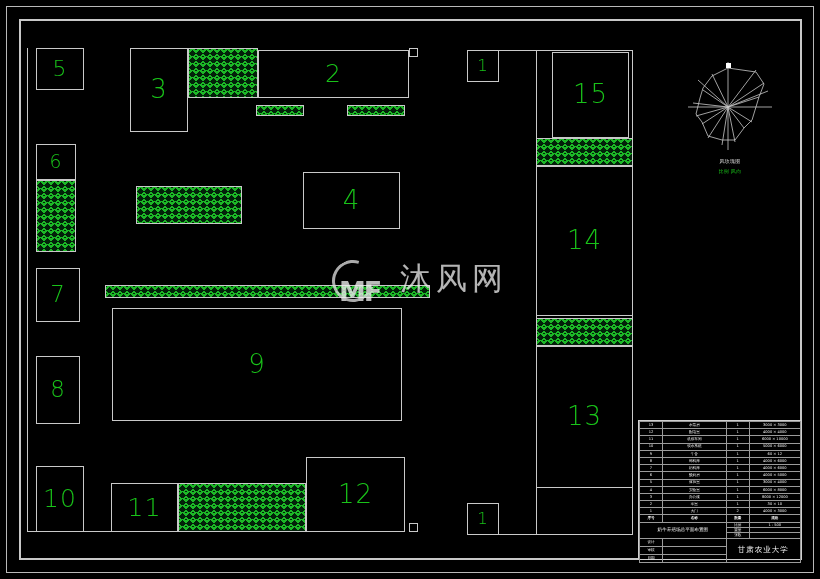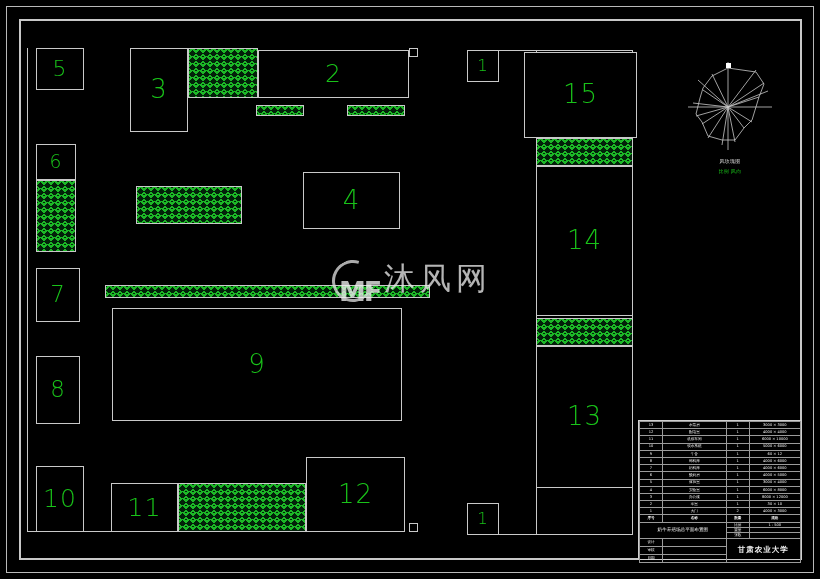--- a/index.html
+++ b/index.html
@@ -51,21 +51,21 @@
 
   
   #wm{position:absolute;left:330px;top:258px;width:190px;height:62px;
       opacity:.78;pointer-events:none;}
   #wm .mark{position:relative;height:40px;display:flex;align-items:center;}
   #wm .ring{position:absolute;left:2px;top:2px;width:36px;height:36px;
             border-radius:50%;border:3px solid #dcdcdc;
             border-right-color:transparent;transform:rotate(-28deg);}
   #wm .mf{position:absolute;left:9px;top:18px;font-size:27px;font-weight:bold;
           color:#efefef;font-family:"DejaVu Sans",sans-serif;letter-spacing:-2px;}
-  #wm .cn{position:absolute;left:54px;top:0px;font-size:31px;
+  #wm .cn{position:absolute;left:70px;top:0px;font-size:31px;
           color:#e8e8e8;letter-spacing:5px;
           font-family:Liberation Sans, sans-serif;}
   #wm .url{position:absolute;left:52px;top:38px;font-size:16px;font-weight:bold;
            color:#e4e4e4;letter-spacing:.5px;
            font-family:"DejaVu Sans",sans-serif;}
 
   
   #titleblock{position:absolute;left:638px;top:420px;width:164px;height:140px;
               border:1px solid #d0d0d0;box-sizing:border-box;background:#000;}
   #titleblock table{border-collapse:collapse;width:100%;height:100%;
@@ -74,21 +74,21 @@
                  font-size:3.6px;line-height:4.4px;text-align:center;
                  padding:0;overflow:hidden;white-space:nowrap;
                  font-family:"DejaVu Sans",sans-serif;}
   .bom td{height:6.2px;}
   .c-no{width:14%;}
   .c-nm{width:40%;}
   .c-qt{width:14%;}
   .c-sp{width:32%;}
   .hdr td{font-weight:bold;}
   .sig td{font-size:3.4px;height:7px;}
-  .uni{font-size:7.5px !important;font-weight:bold;letter-spacing:1px;}
+  .uni{font-size:7.5px !important;font-weight:normal;letter-spacing:1px;}
   .a1{font-size:8px !important;font-weight:bold;}
   .proj{font-size:4.6px !important;}
 </style>
 </head>
 <body>
 
 <div id="stage">
 
   <div class="frame-outer"></div>
   <div class="frame-inner"></div>
@@ -135,21 +135,21 @@
       </div>
       <div class="bldg" style="left: 36px; top: 466px; width: 48px; height: 66px;">
         <span class="lbl" style="font-size: 24.96px;">10</span>
       </div>
       <div class="bldg" style="left: 111px; top: 483px; width: 67px; height: 49px;">
         <span class="lbl" style="font-size: 25.48px;">11</span>
       </div>
       <div class="bldg" style="left: 306px; top: 457px; width: 99px; height: 75px;">
         <span class="lbl" style="font-size: 26px;">12</span>
       </div>
-      <div class="bldg" style="left: 524px; top: 52px; width: 113px; height: 86px;">
+      <div class="bldg" style="left: 552px; top: 52px; width: 77px; height: 86px;">
         <span class="lbl" style="font-size: 26px;">15</span>
       </div>
       <div class="bldg" style="left: 536px; top: 166px; width: 97px; height: 150px;">
         <span class="lbl" style="font-size: 26px;">14</span>
       </div>
       <div class="bldg" style="left: 536px; top: 346px; width: 97px; height: 142px;">
         <span class="lbl" style="font-size: 26px;">13</span>
       </div>
       <div class="bldg" style="left: 467px; top: 50px; width: 32px; height: 32px;">
         <span class="lbl" style="font-size: 16.64px;">1</span>

